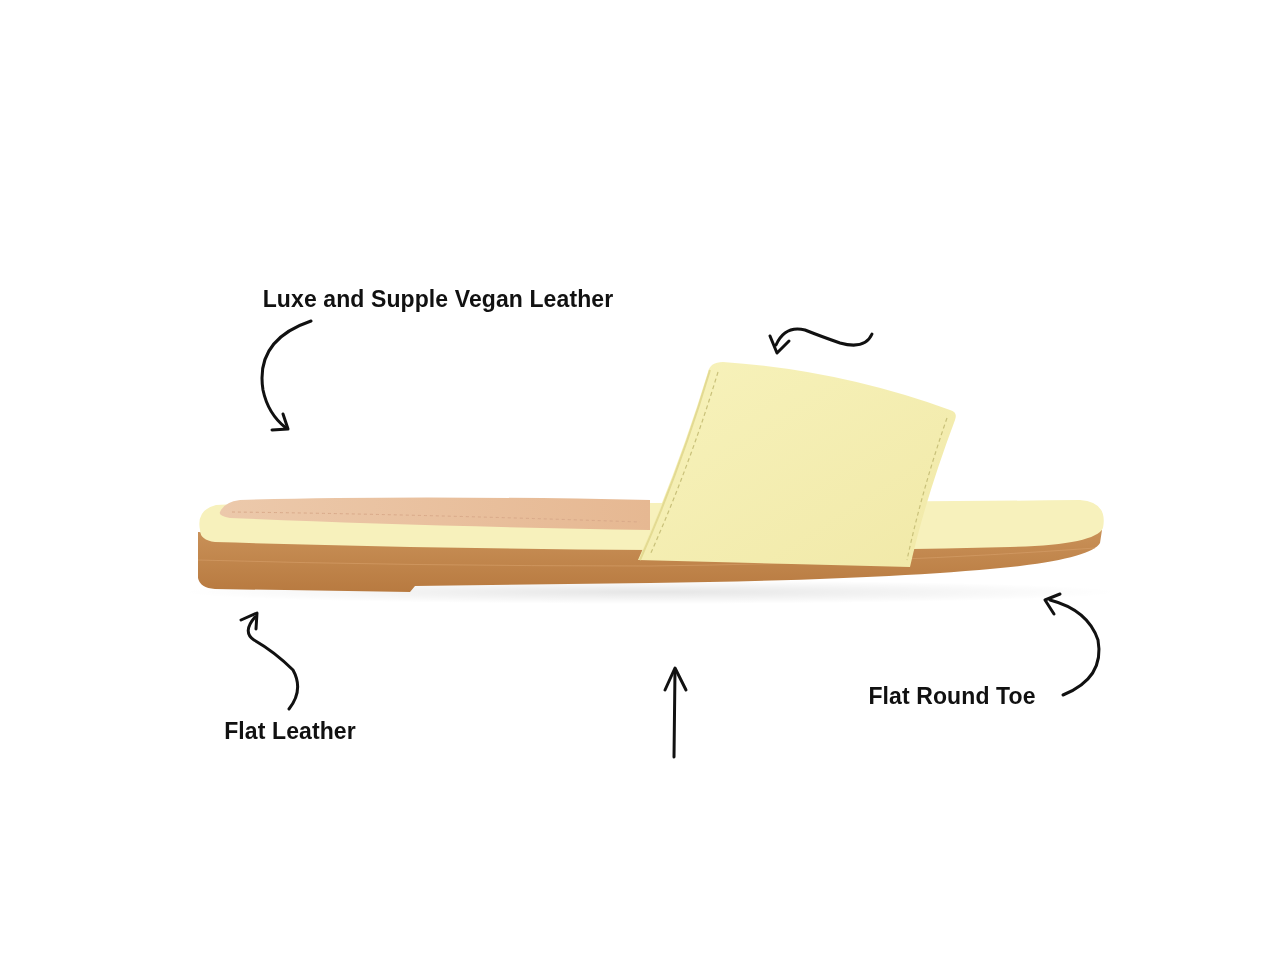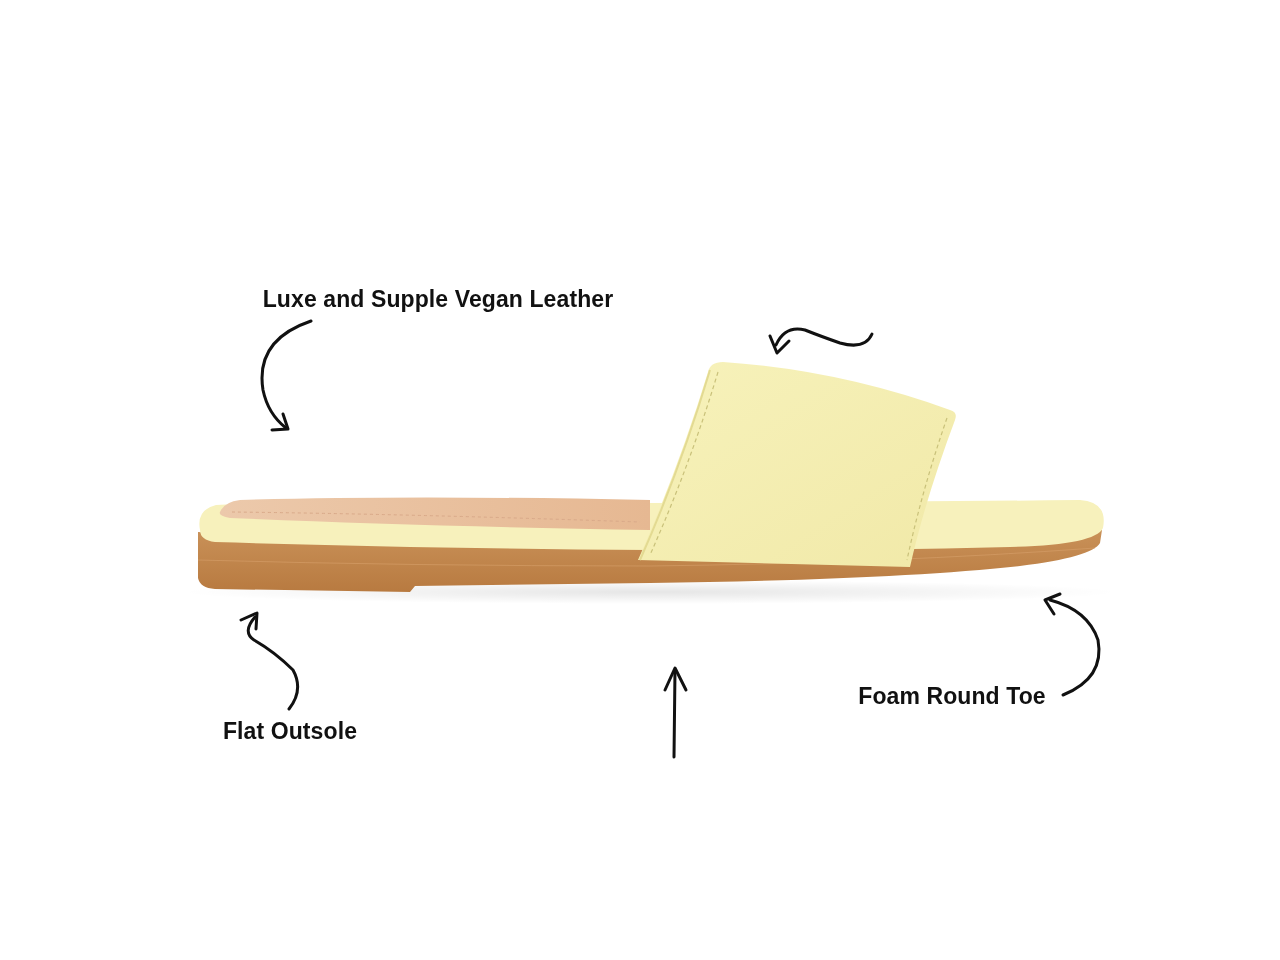--- a/index.html
+++ b/index.html
@@ -69,23 +69,23 @@
       <path d="M1050 594 L1035 600 L1044 614"></path>
     </g>
   </svg>
 
   <div class="label" style="left:228px; top:284px; width:400px;">
     <span>Luxe and Supple Vegan Leather</span>
   </div>
 
 
   <div class="label" style="left:200px; top:716px; width:160px;">
-    <span>Flat Outsole</span>
+    <span>Flat Leather</span>
   </div>
 
   <div class="label" style="left:535px; top:757px; width:260px;">
   </div>
 
   <div class="label" style="left:835px; top:681px; width:214px;">
-    <span>Foam Round Toe</span>
+    <span>Flat Round Toe</span>
   </div>
 
 </div>
 
 </body></html>

